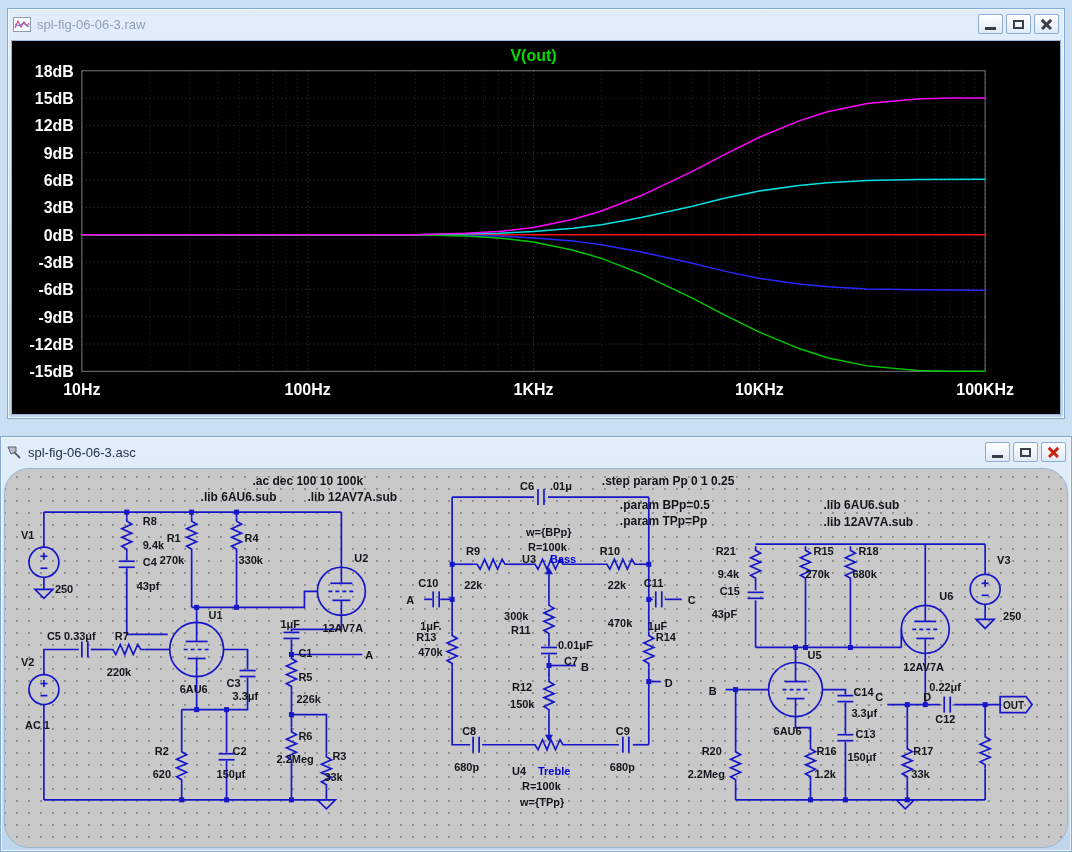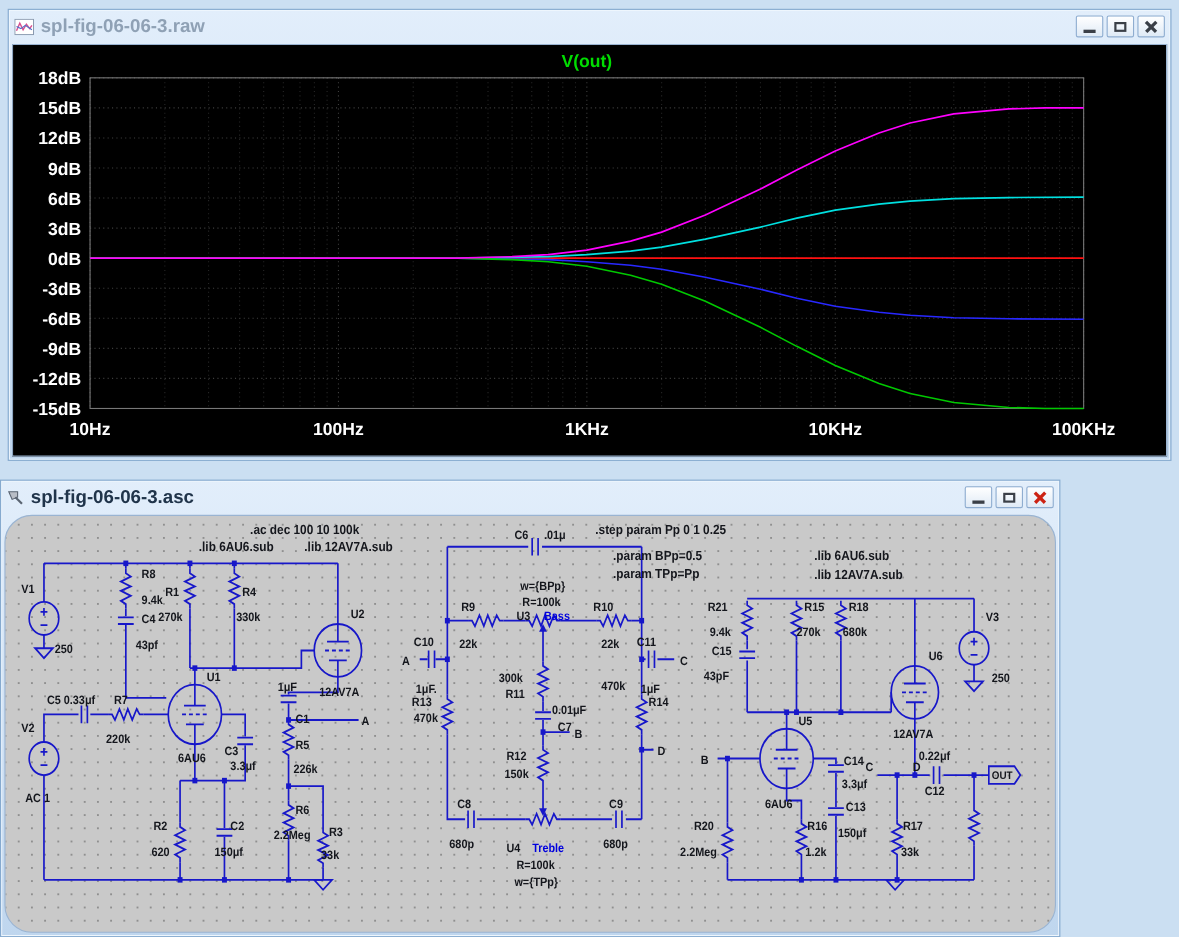--- a/index.html
+++ b/index.html
@@ -9,24 +9,24 @@
     background:#cbdff2;
     font-family:"Liberation Sans", sans-serif;
   }
   .window {
     position:absolute;
     border:1px solid #86aacf;
     background:linear-gradient(#e2eefb,#bfd6ee);
     box-shadow:0 0 0 1px #eef6fd inset;
   }
   #win-raw { left:7px; top:8px; width:1058px; height:411px; }
-  #win-asc { left:0px; top:436px; width:964px; height:416px; }
+  #win-asc { left:0px; top:436px; width:1072px; height:416px; }
   .titlebar { height:30px; display:flex; align-items:center; padding:0 5px; gap:6px; }
   .wicon { display:flex; align-items:center; }
-  .title { font-size:17px; flex:1; white-space:nowrap; overflow:hidden;font-weight:bold; }
+  .title { font-size:13px; flex:1; white-space:nowrap; overflow:hidden; }
   #win-raw .title { color:#8fa1b5; }
   #win-asc .title { color:#20344a; }
   .controls { display:flex; gap:3px; }
   .wbtn {
     width:25px; height:20px; border:1px solid #8fadd0; border-radius:2px;
     background:linear-gradient(#ffffff,#dfeaf6);
     display:flex; align-items:center; justify-content:center; cursor:pointer;
   }
   .glyph-min { width:11px; height:3px; background:#3a3f47; margin-top:9px; }
   .glyph-max { width:11px; height:9px; border:2px solid #3a3f47; }

